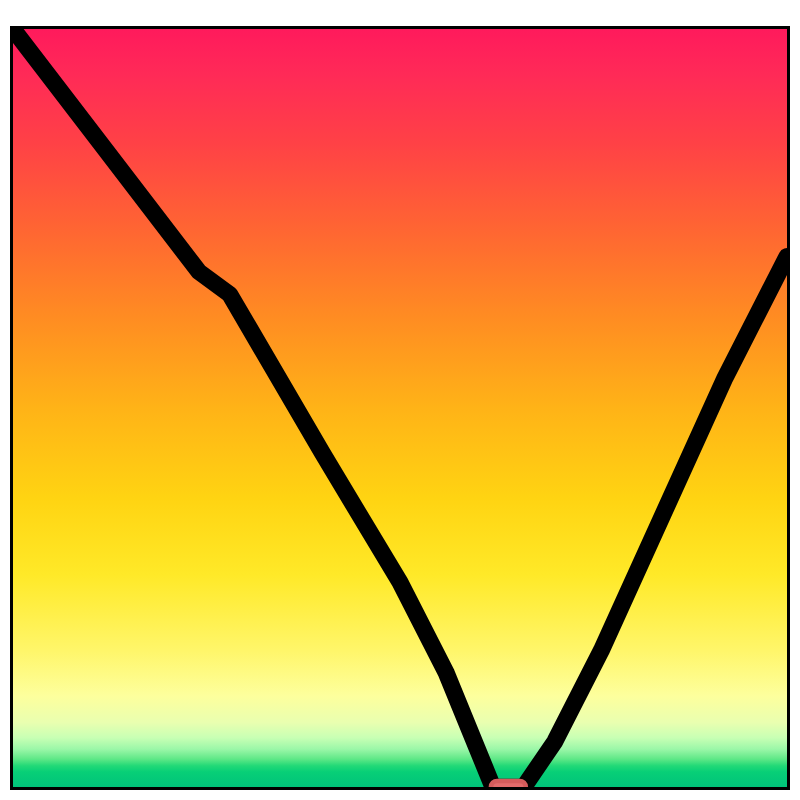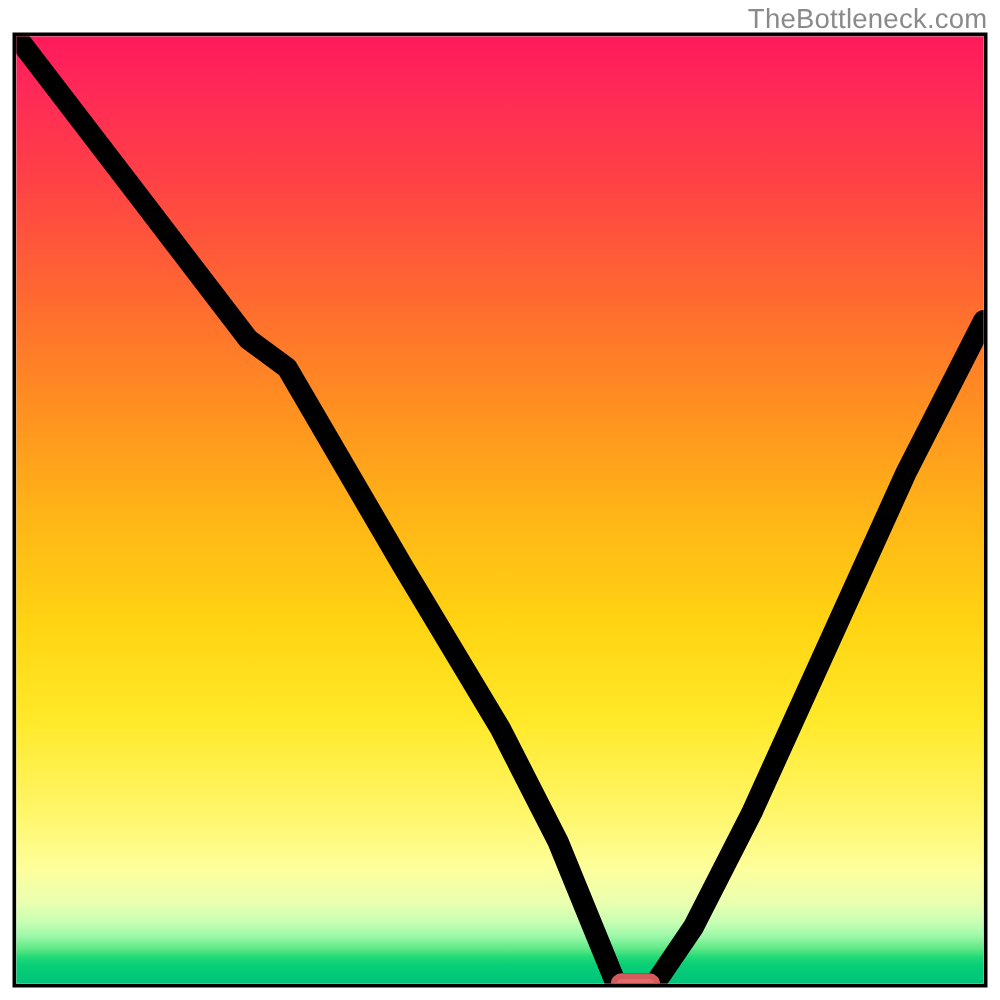--- a/index.html
+++ b/index.html
@@ -82,21 +82,20 @@
   .marker {
     fill: #e26a6a;
     stroke: #d45b5b;
     stroke-width: 0.6;
   }
 </style>
 </head>
 <body>
 
 <div class="frame">
-  <div class="watermark">TheBottleneck.com</div>
 
   <div class="chart-border">
     <div class="chart-inner">
       <div class="gradient"></div>
       <svg class="curve-svg" viewBox="0 0 100 100" preserveAspectRatio="none">
         <path class="curve-path" d="M 0.00 0.00 L 12.00 16.00 L 24.00 32.00 L 28.00 35.00 L 40.00 56.00 L 50.00 73.00 L 56.00 85.00 L 60.00 95.00 L 62.00 100.00 L 66.00 100.00 L 70.00 94.00 L 76.00 82.00 L 84.00 64.00 L 92.00 46.00 L 100.00 30.00"></path>
         <rect class="marker" x="61.75" y="99.20" width="4.50" height="1.60" rx="0.8" ry="0.8"></rect>
       </svg>
     </div>
   </div>

